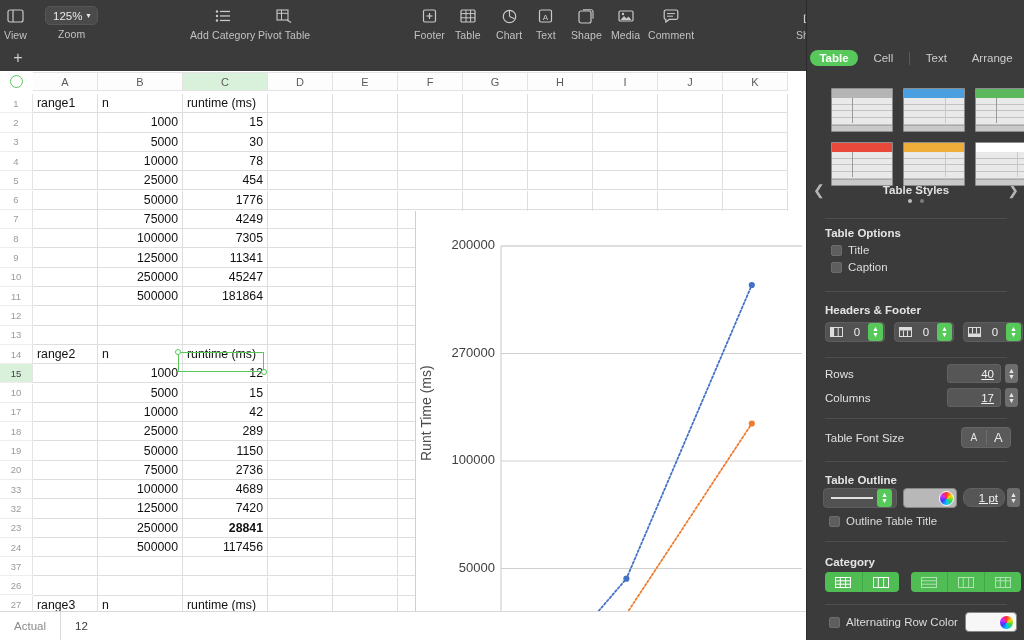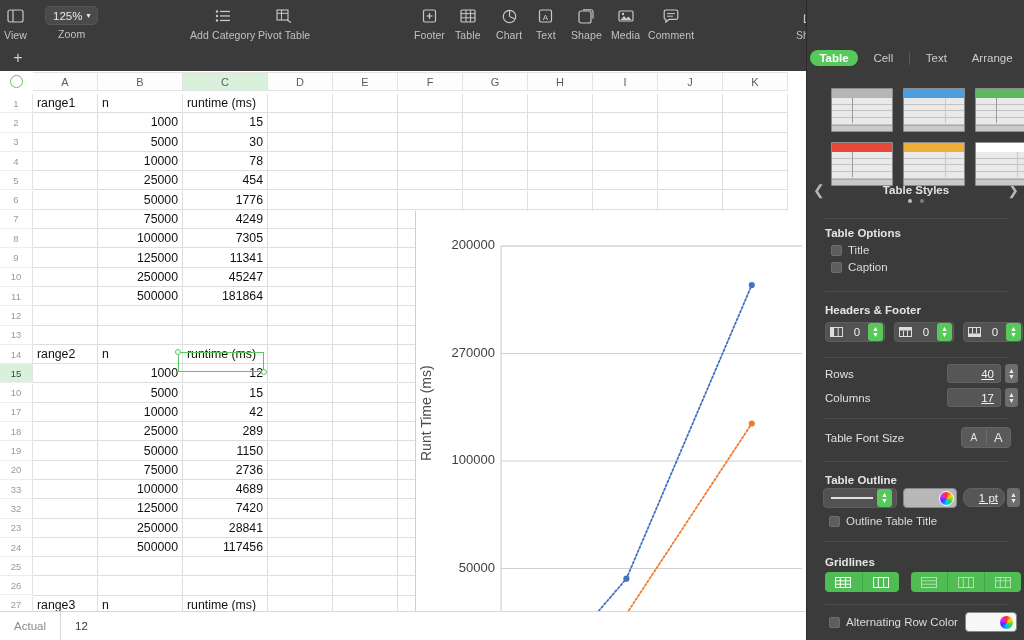--- a/index.html
+++ b/index.html
@@ -402,21 +402,21 @@
         <div class="rowhdr-cell sel" style="top: 293.2px;">15</div>
         <div class="rowhdr-cell" style="top: 312.5px;">10</div>
         <div class="rowhdr-cell" style="top: 331.8px;">17</div>
         <div class="rowhdr-cell" style="top: 351.1px;">18</div>
         <div class="rowhdr-cell" style="top: 370.4px;">19</div>
         <div class="rowhdr-cell" style="top: 389.7px;">20</div>
         <div class="rowhdr-cell" style="top: 409px;">33</div>
         <div class="rowhdr-cell" style="top: 428.3px;">32</div>
         <div class="rowhdr-cell" style="top: 447.6px;">23</div>
         <div class="rowhdr-cell" style="top: 466.9px;">24</div>
-        <div class="rowhdr-cell" style="top: 486.2px;">25</div>
+        <div class="rowhdr-cell" style="top: 486.2px;">37</div>
         <div class="rowhdr-cell" style="top: 505px;">26</div>
         <div class="rowhdr-cell" style="top: 524.8px;">27</div>
       </div>
     <div id="gridbody">
         <div class="gridcell txt" style="left: 33px; width: 65px; top: 23px;">range1</div>
         <div class="gridcell txt" style="left: 98px; width: 85px; top: 23px;">n</div>
         <div class="gridcell txt" style="left: 183px; width: 85px; top: 23px;">runtime (ms)</div>
         <div class="gridcell txt" style="left: 268px; width: 65px; top: 23px;"></div>
         <div class="gridcell txt" style="left: 333px; width: 65px; top: 23px;"></div>
         <div class="gridcell txt" style="left: 398px; width: 65px; top: 23px;"></div>
@@ -651,21 +651,21 @@
         <div class="gridcell txt" style="left: 268px; width: 65px; top: 428.3px;"></div>
         <div class="gridcell txt" style="left: 333px; width: 65px; top: 428.3px;"></div>
         <div class="gridcell txt" style="left: 398px; width: 65px; top: 428.3px;"></div>
         <div class="gridcell txt" style="left: 463px; width: 65px; top: 428.3px;"></div>
         <div class="gridcell txt" style="left: 528px; width: 65px; top: 428.3px;"></div>
         <div class="gridcell txt" style="left: 593px; width: 65px; top: 428.3px;"></div>
         <div class="gridcell txt" style="left: 658px; width: 65px; top: 428.3px;"></div>
         <div class="gridcell txt" style="left: 723px; width: 65px; top: 428.3px;"></div>
         <div class="gridcell txt" style="left: 33px; width: 65px; top: 447.6px;"></div>
         <div class="gridcell num" style="left: 98px; width: 85px; top: 447.6px;">250000</div>
-        <div class="gridcell num" style="left: 183px; width: 85px; top: 447.6px;">28841</div>
+        <div class="gridcell num" style="left: 183px; width: 85px; top: 447.6px; font-weight: bold;">28841</div>
         <div class="gridcell txt" style="left: 268px; width: 65px; top: 447.6px;"></div>
         <div class="gridcell txt" style="left: 333px; width: 65px; top: 447.6px;"></div>
         <div class="gridcell txt" style="left: 398px; width: 65px; top: 447.6px;"></div>
         <div class="gridcell txt" style="left: 463px; width: 65px; top: 447.6px;"></div>
         <div class="gridcell txt" style="left: 528px; width: 65px; top: 447.6px;"></div>
         <div class="gridcell txt" style="left: 593px; width: 65px; top: 447.6px;"></div>
         <div class="gridcell txt" style="left: 658px; width: 65px; top: 447.6px;"></div>
         <div class="gridcell txt" style="left: 723px; width: 65px; top: 447.6px;"></div>
         <div class="gridcell txt" style="left: 33px; width: 65px; top: 466.9px;"></div>
         <div class="gridcell num" style="left: 98px; width: 85px; top: 466.9px;">500000</div>
@@ -957,21 +957,21 @@
     <div class="spinner" style="left:200px; top:488px;">
         <span>▲</span>
         <span>▼</span>
       </div>
 
     <div class="chk" style="left:22px; top:516px;"></div>
     <div class="chk-lbl" style="left:39px; top:515px;">Outline Table Title</div>
 
     <div class="hr" style="top:541px;"></div>
 
-    <div class="sect-title" style="top:556px;">Gridlines</div>
+    <div class="sect-title" style="top:556px;">Category</div>
 
     <div class="green-seg-group" style="left:18px; top:572px; width:74px;">
       <span class="gsg-cell">
         <svg width="16" height="11" viewBox="0 0 16 11">
             <rect x=".5" y=".5" width="15" height="10" fill="none" stroke="#fff" stroke-width="1"></rect>
             <line x1="0" y1="3.8" x2="16" y2="3.8" stroke="#fff" stroke-width="1"></line>
             <line x1="0" y1="7.2" x2="16" y2="7.2" stroke="#fff" stroke-width="1"></line>
             <line x1="5.3" y1="0" x2="5.3" y2="11" stroke="#fff" stroke-width="1"></line>
             <line x1="10.6" y1="0" x2="10.6" y2="11" stroke="#fff" stroke-width="1"></line>
           </svg>

